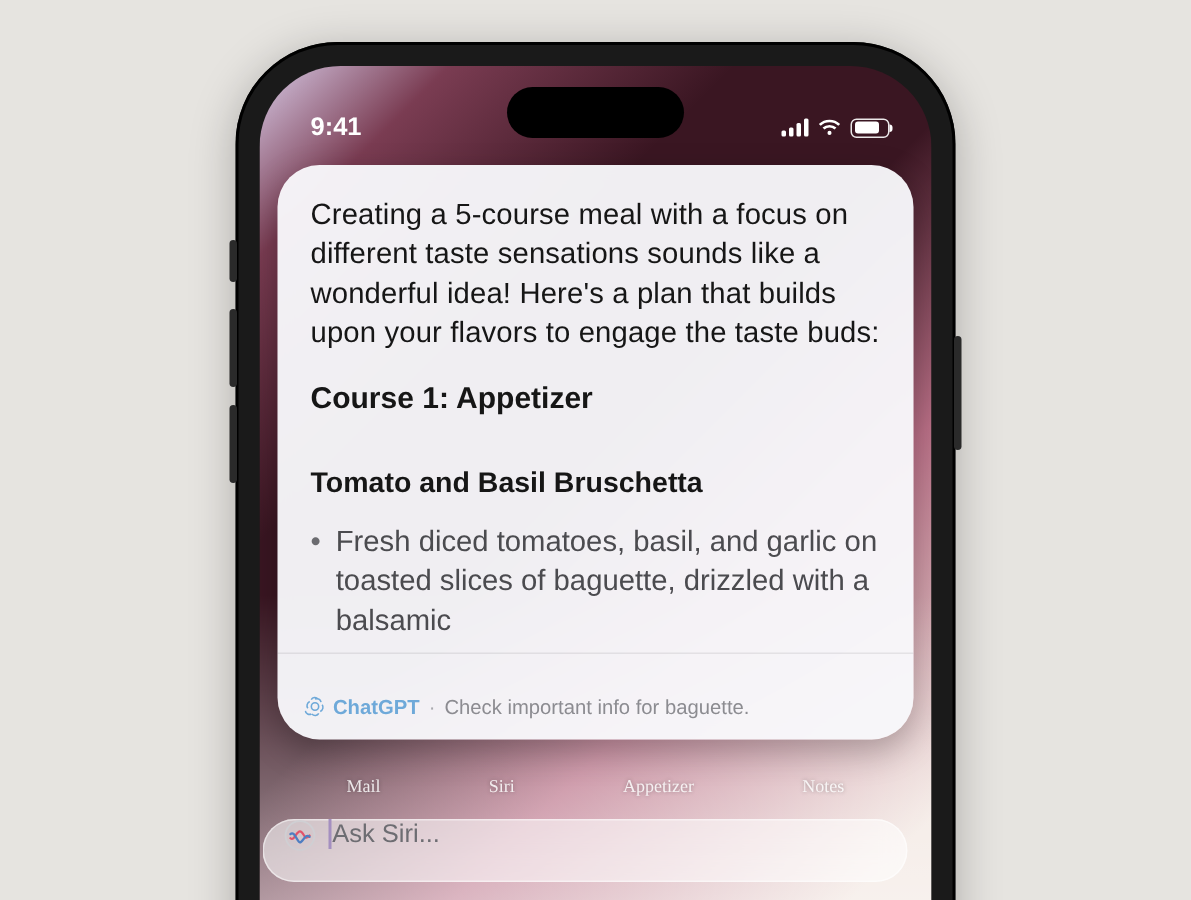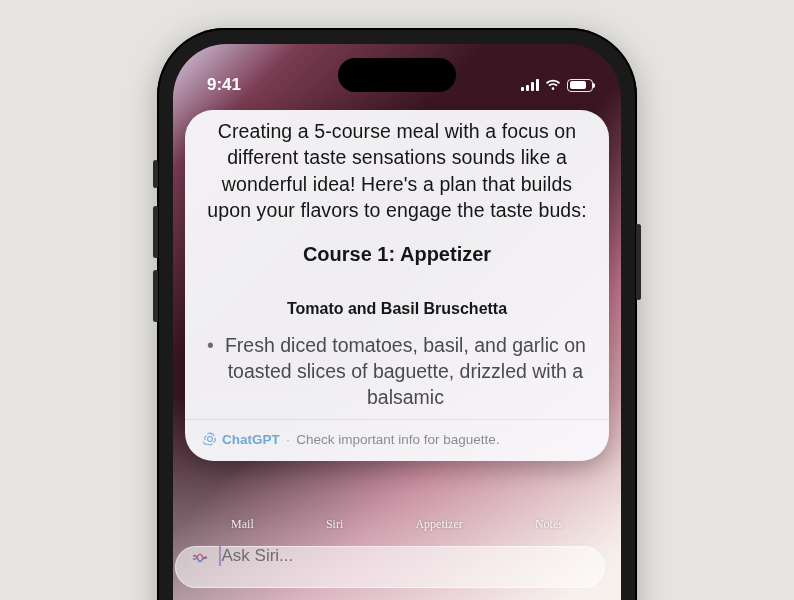--- a/index.html
+++ b/index.html
@@ -133,54 +133,53 @@
     left: 12px;
     right: 12px;
     background: rgba(248,248,251,0.96);
     border-radius: 28px;
     box-shadow: 0 8px 22px rgba(0,0,0,0.25);
     backdrop-filter: blur(6px);
     overflow: hidden;
     z-index: 3;
   }
   .card-body {
-    padding: 8px 22px 8px 22px;
+    padding: 20px 22px 8px 22px;
     color: #161616;
     line-height: 1.35;
-    text-align: center;
   }
   .intro {
     font-size: 19.5px;
     letter-spacing: 0.1px;
     margin: 0 0 18px 0;
   }
   .course-title {
     font-size: 20px;
     font-weight: 700;
     margin: 10px 0 30px 0;
   }
   .dish-title {
-    font-size: 16px;
+    font-size: 19px;
     font-weight: 700;
     margin: 0 0 12px 0;
   }
   .bullet {
     display: flex;
     gap: 10px;
     font-size: 19.5px;
     color: #4b4b4f;
     margin: 0;
   }
   .bullet .dot {
     color: #6b6b70;
     line-height: 1.35;
   }
   .card-footer {
     border-top: 1px solid rgba(0,0,0,0.08);
-    padding: 12px 18px 14px 18px;
+    padding: 28px 18px 14px 18px;
     display: flex;
     align-items: center;
     gap: 6px;
     font-size: 13.5px;
     color: #8c8c91;
   }
   .chatgpt-label {
     color: #6ea9d9;
     font-weight: 600;
     display: inline-flex;

